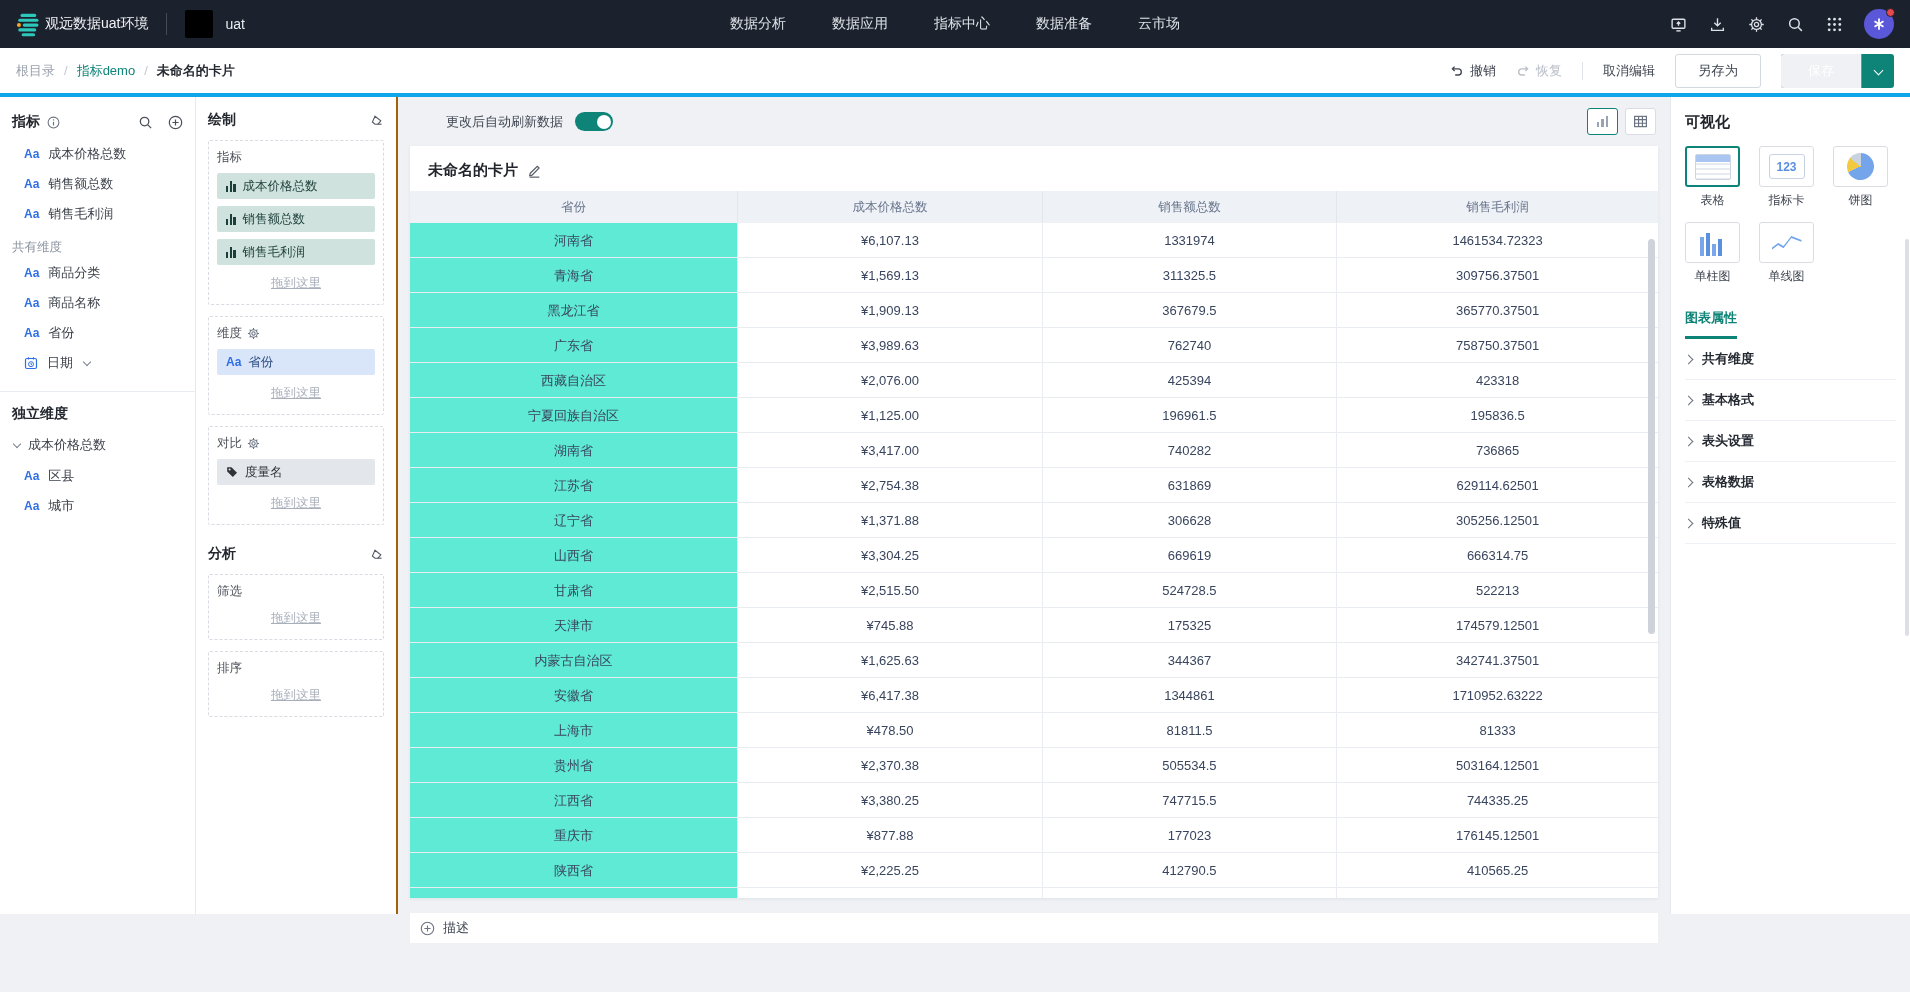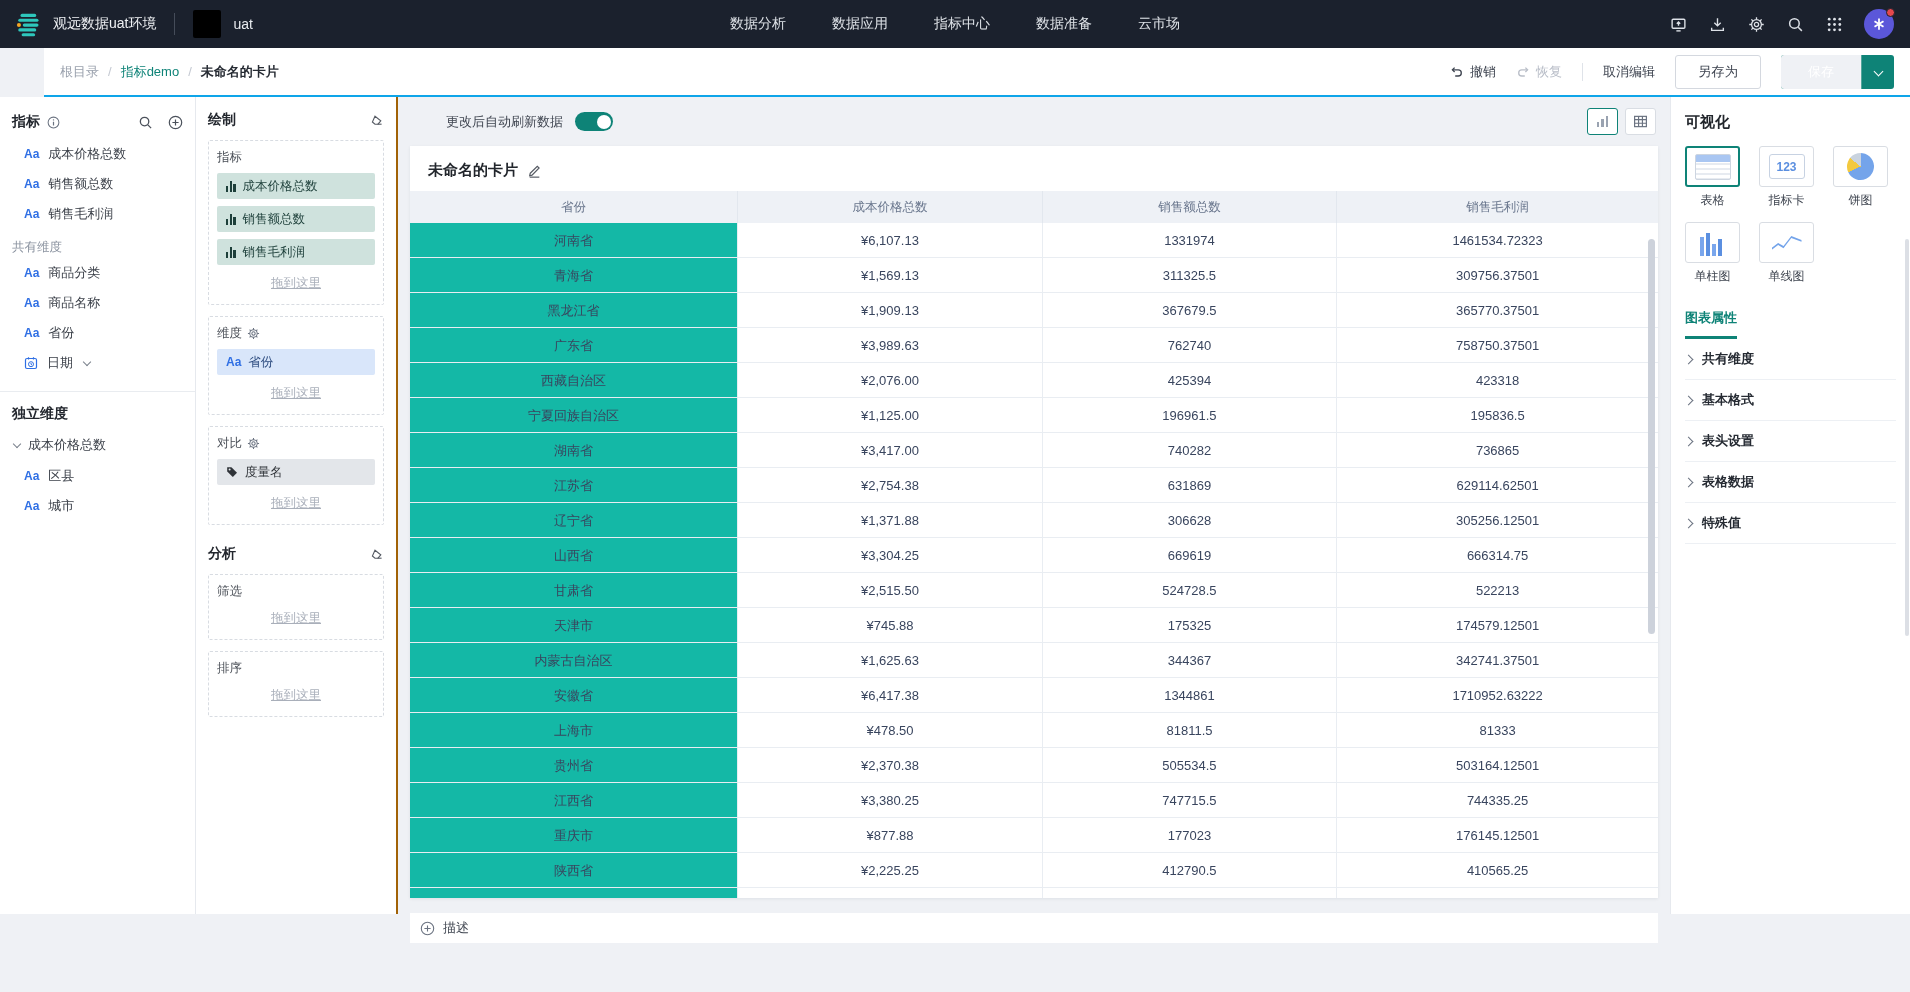--- a/index.html
+++ b/index.html
@@ -2,35 +2,35 @@
 <html><head>
 <meta charset="utf-8">
 <style>
   * { margin:0; padding:0; box-sizing:border-box; }
   body { font-family:"Liberation Sans","DejaVu Sans",sans-serif; background:#e8eaee; }
   .app { width:1910px; height:992px; background:#eff1f5; position:relative; overflow:hidden; }
 
   
   .nav { height:48px; background:#1b212d; display:flex; align-items:center; padding:0 16px; position:relative; color:#e8ebef; }
   .logo-svg { width:27px; height:27px; display:block; }
-  .brand { font-size:14px; color:#f0f2f5; margin-left:10px; white-space:nowrap; }
+  .brand { font-size:14px; color:#f0f2f5; margin-left:2px; white-space:nowrap; }
   .nav-div { width:1px; height:22px; background:#454c59; margin:0 18px; }
   .ws-logo { width:28px; height:28px; background:#000; border-radius:2px; }
   .ws-name { margin-left:12px; font-size:14px; }
   .nav-menu { position:absolute; left:50%; transform:translateX(-50%); display:flex; gap:46px; font-size:14px; color:#dfe3e8; }
   .nav-menu-item { cursor:pointer; white-space:nowrap; }
   .nav-icons { margin-left:auto; display:flex; align-items:center; gap:21px; color:#dde1e7; }
   .nav-ic { width:18px; height:18px; display:flex; align-items:center; justify-content:center; }
   .nav-ic svg { width:17px; height:17px; }
   .avatar { width:30px; height:30px; border-radius:50%; background:#5b57d9; position:relative; display:flex; align-items:center; justify-content:center; }
   .avatar svg { width:18px; height:18px; }
   .avatar .dot { position:absolute; top:-1px; right:-1px; width:9px; height:9px; background:#e5484d; border-radius:50%; border:1px solid #1b212d; }
 
   
-  .tb { height:49px; background:#fff; border-bottom:2px solid #0ea5e9; display:flex; align-items:center; padding:0 16px;margin-left:44px; }
+  .tb { height:49px; background:#fff; border-bottom:4px solid #0ea5e9; display:flex; align-items:center; padding:0 16px; }
   .bc { display:flex; gap:9px; font-size:13px; align-items:center; }
   .bc-root { color:#9aa1ad; }
   .bc-sep { color:#c3c8d1; }
   .bc-parent { color:#0e8377; font-weight:normal; }
   .bc-cur { color:#262b33; font-weight:bold; }
   .tb-right { margin-left:auto; display:flex; align-items:center; gap:20px; font-size:13px; }
   .tb-txtbtn { display:flex; align-items:center; gap:6px; color:#3e4450; cursor:pointer; }
   .tb-txtbtn svg { width:14px; height:14px; }
   .tb-txtbtn.disabled { color:#b9bec8; }
   .tb-sep { width:1px; height:18px; background:#dfe3e9; }
@@ -96,21 +96,21 @@
   .card-title-row { display:flex; align-items:center; gap:9px; padding:15px 18px 11px; }
   .card-title { font-size:15px; font-weight:bold; color:#22262c; }
   .edit-ic svg { width:15px; height:15px; display:block; color:#555a63; }
 
   .thead { display:flex; background:#eef1f6; }
   .hcell { height:32px; line-height:32px; text-align:center; color:#68758c; font-size:12.5px; border-right:1px solid #e2e7ee; }
   .hcell:last-child { border-right:none; }
   .trow { display:flex; }
   .tcell { height:35px; line-height:35px; text-align:center; font-size:13px; color:#39455e; background:#fff; border-bottom:1px solid #e9edf2; border-right:1px solid #e9edf2; overflow:hidden; white-space:nowrap; }
   .tcell:last-child { border-right:none; }
-  .tcell.prov { background:#14b8a6; }
+  .tcell.prov { background:#5eead4; }
   .trow.partial .tcell { height:11px; border-bottom:none; }
   .c0{width:26.3%;} .c1{width:24.4%;} .c2{width:23.6%;} .c3{width:25.7%;}
   .tbl-thumb { position:absolute; right:3px; top:93px; width:7px; height:395px; background:#cdd2db; border-radius:4px; }
 
   .desc-row { margin:15px 12px 0; background:#fff; height:30px; display:flex; align-items:center; gap:8px; padding:0 10px; color:#3f4550; font-size:13px; cursor:pointer; }
   .plus-ic svg { width:15px; height:15px; display:block; color:#6a7280; }
 
   
   .rpanel { width:240px; background:#fff; border-left:1px solid #e6e9ee; padding:16px 14px; flex-shrink:0; position:relative; }
   .rp-title { font-weight:bold; font-size:15px; color:#22262c; margin-bottom:14px; }

